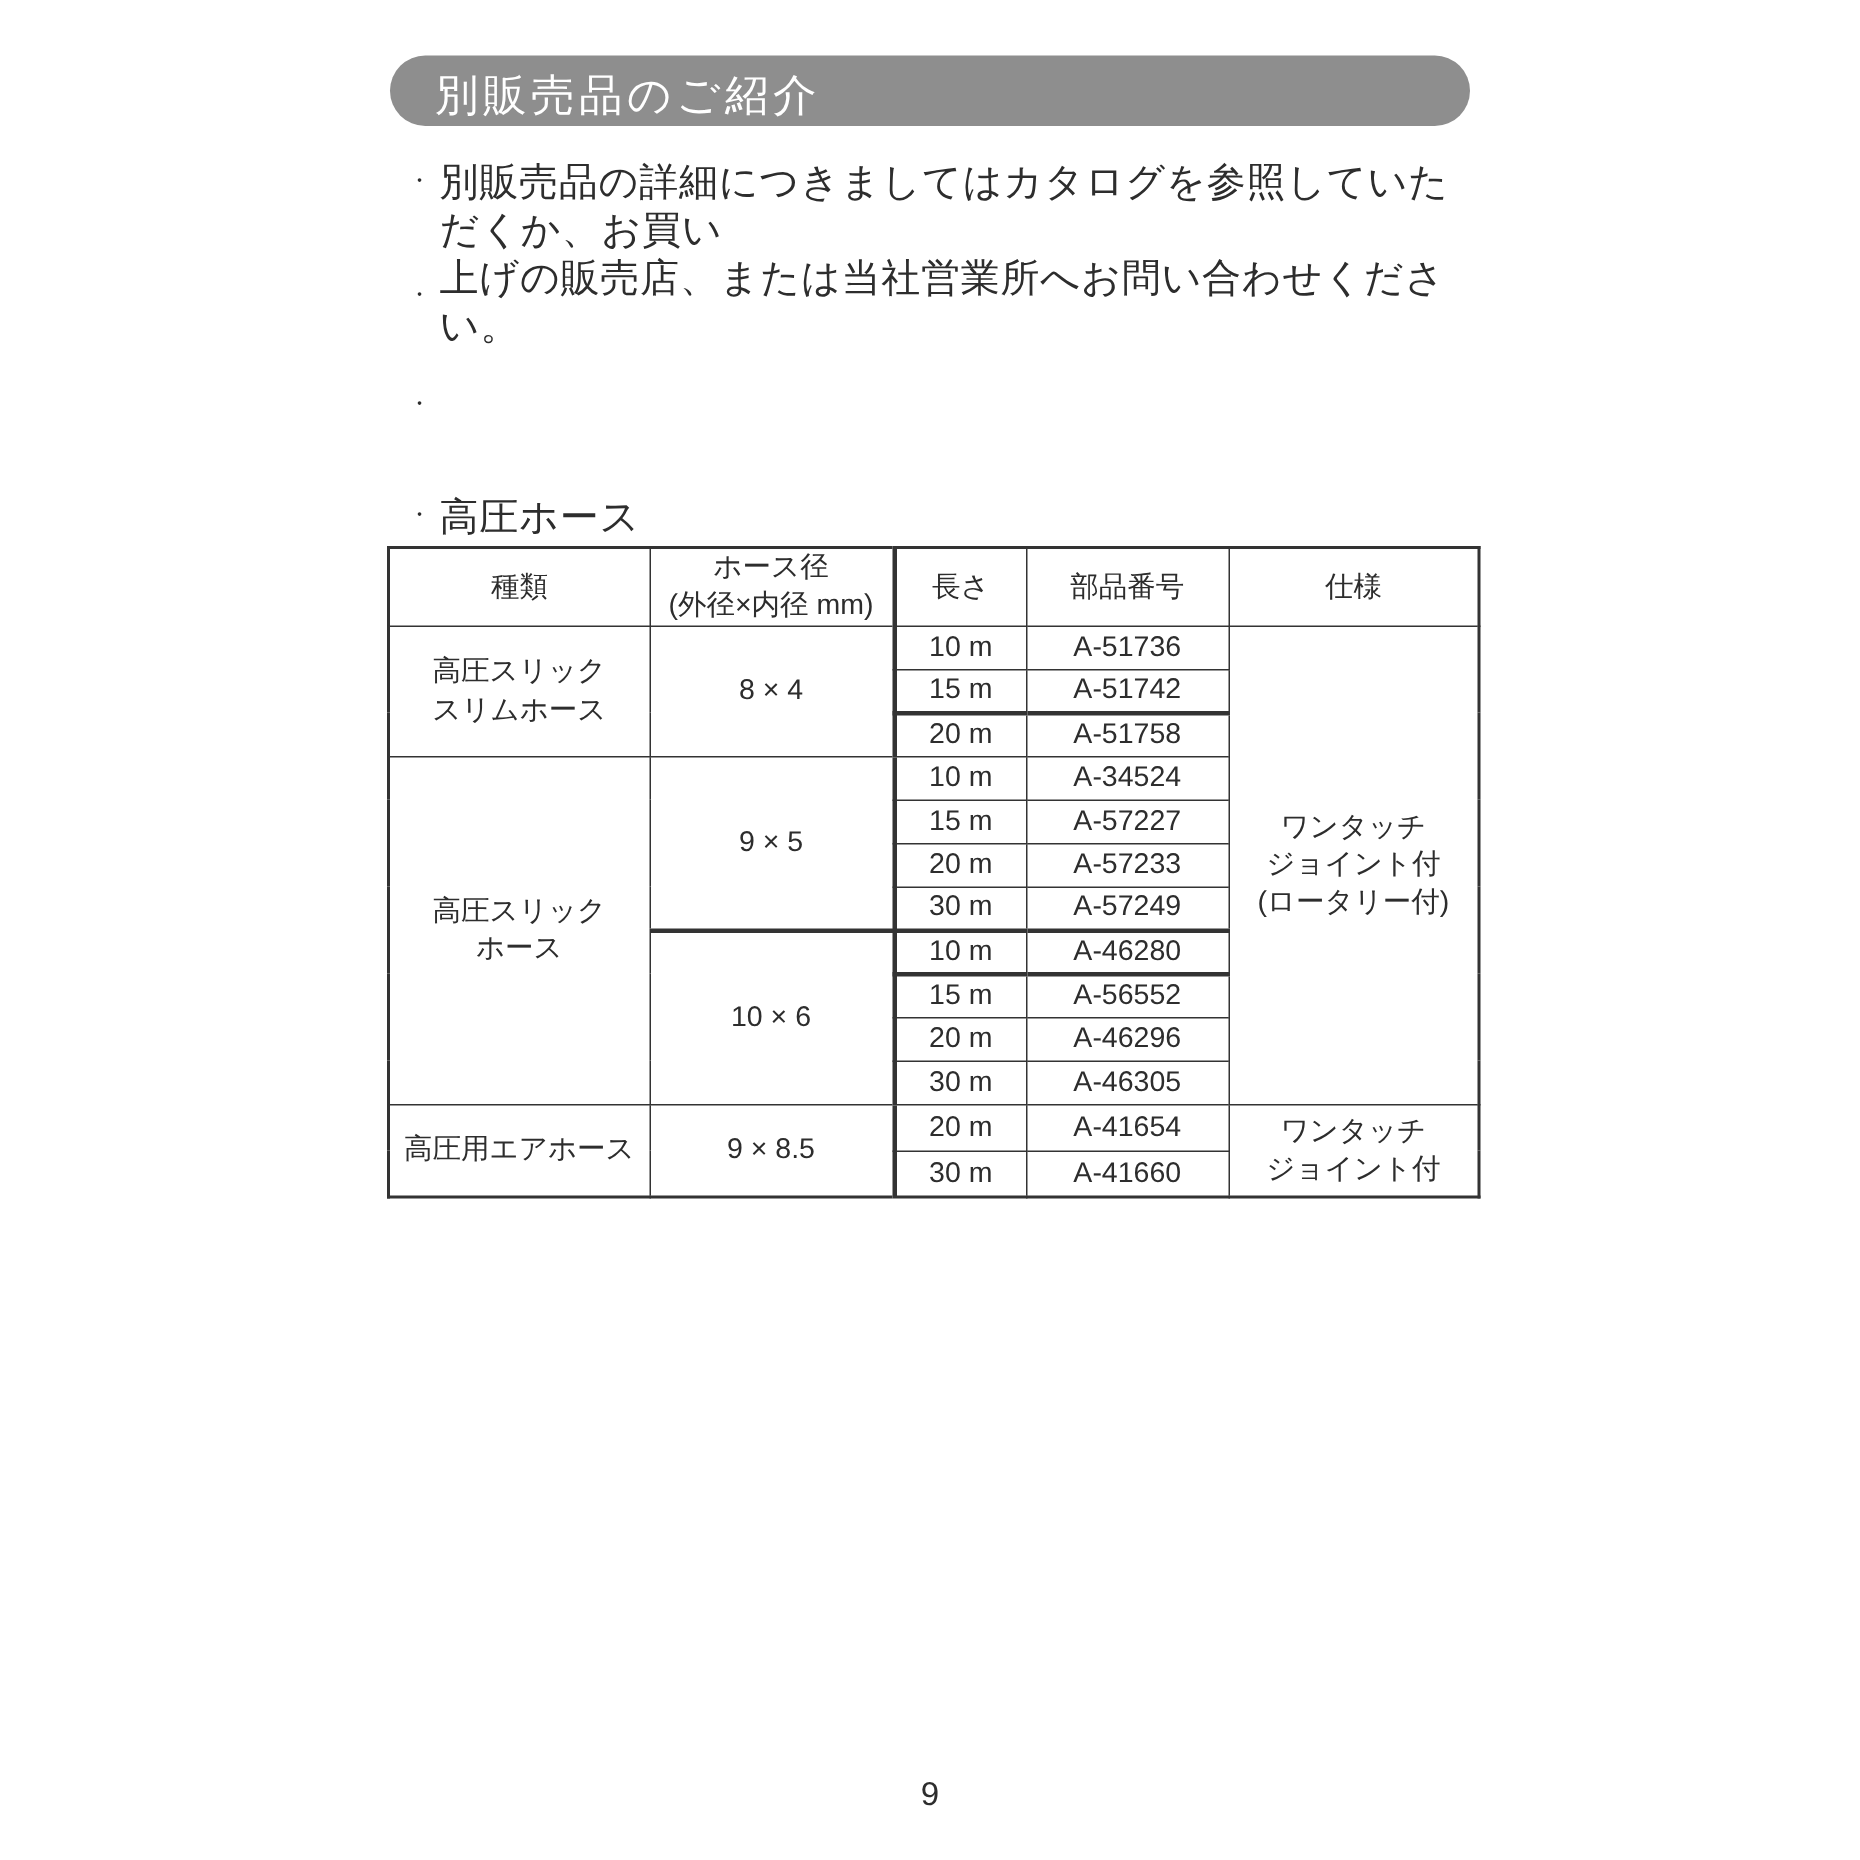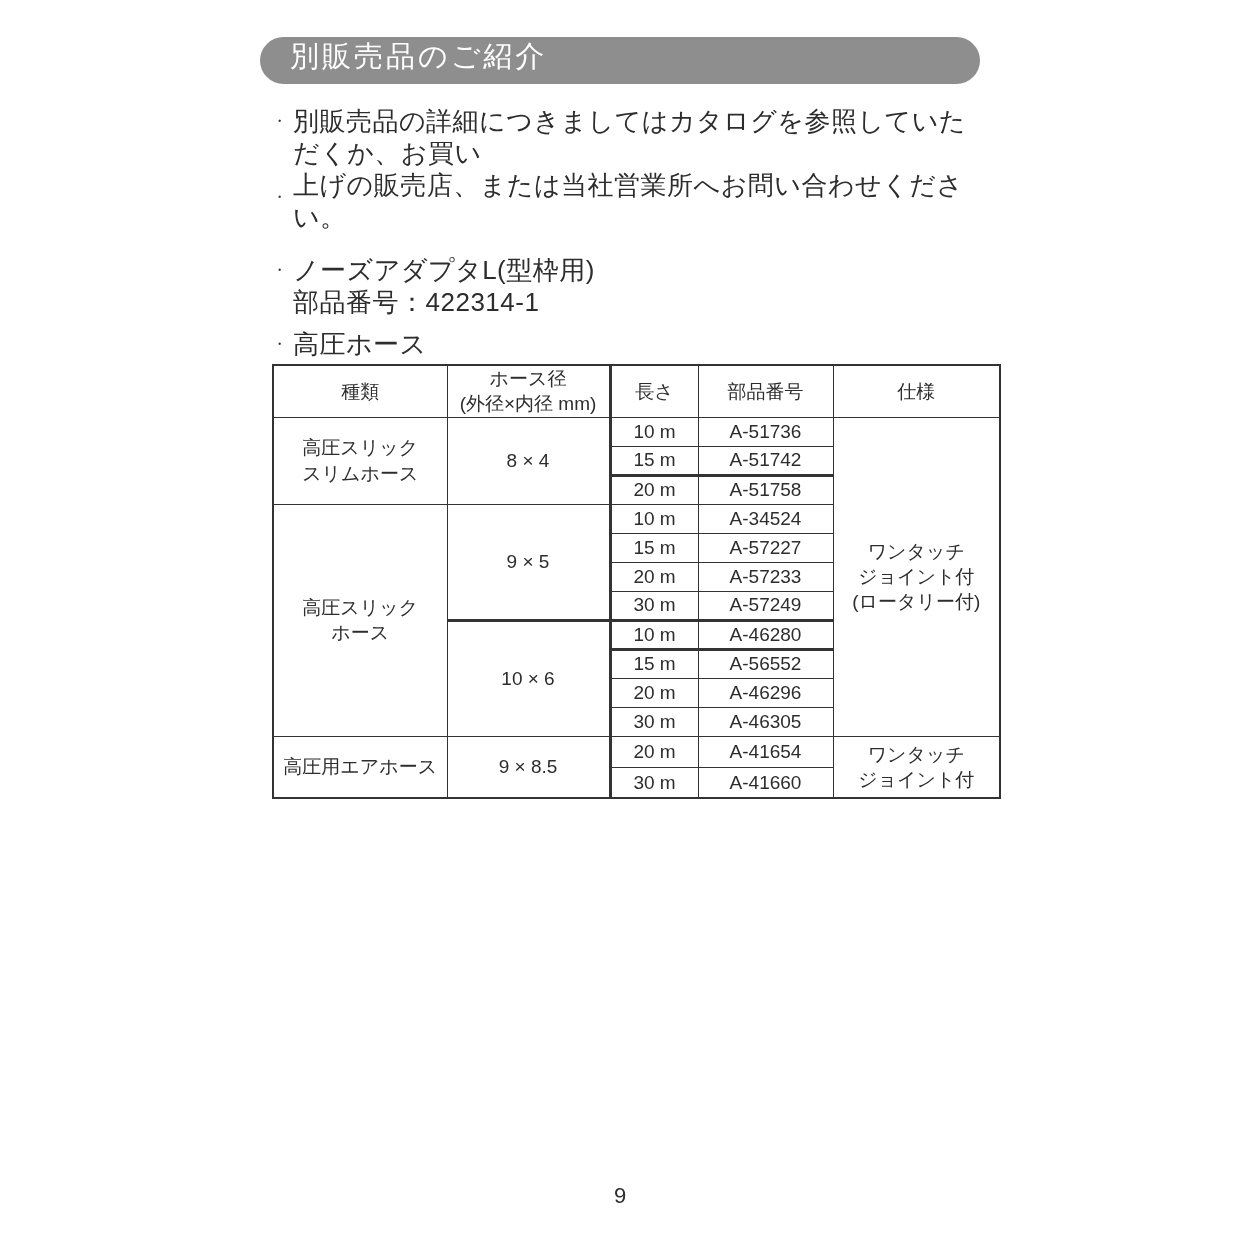--- a/index.html
+++ b/index.html
@@ -4,28 +4,28 @@
 <style>
   html,body { margin:0; padding:0; background:#ffffff; }
   .page {
     position:relative; width:1240px; height:1240px; background:#ffffff;
     font-family:"Liberation Sans","DejaVu Sans",sans-serif;
     color:#2d2d2d; overflow:hidden;
   }
   .banner {
     position:absolute; left:260px; top:37px; width:720px; height:47px;
     background:#8e8e8e; border-radius:24px;
-    display:flex; align-items:flex-start; padding-left:30px; box-sizing:border-box;
+    display:flex; align-items:flex-end; padding-left:30px; box-sizing:border-box;
   }
   .banner-title { color:#ffffff; font-size:29px; letter-spacing:3px; }
   .bullet { position:absolute; left:272px; width:716px; display:flex; }
   .dot { flex:none; width:14px; margin-right:7px; font-size:15px; line-height:32px; }
   .btext { font-size:26px; line-height:32px; white-space:pre-line; letter-spacing:0.5px; }
   .hose-table {
-    position:absolute; left:272px; top:364px; width:727px;
+    position:absolute; left:258px; top:364px; width:727px;
     border-collapse:collapse; table-layout:fixed;
     border:2px solid #333333;
   }
   .hose-table th, .hose-table td {
     border:1px solid #333333; padding:0;
     text-align:center; vertical-align:middle;
     font-size:19px; font-weight:normal;
     white-space:pre-line; line-height:1.32;
     overflow:hidden;
   }
@@ -54,22 +54,20 @@
     <div class="btext">別販売品の詳細につきましてはカタログを参照していただくか、お買い
 上げの販売店、または当社営業所へお問い合わせください。</div>
   </div>
 
   <div class="bullet" style="top:181px">
     <span class="dot">・</span>
   </div>
 
   <div class="bullet" style="top:254px">
     <span class="dot">・</span>
-    <div class="btext">ノーズアダプタL(型枠用)
-部品番号：422314-1</div>
   </div>
 
   <div class="bullet" style="top:328px">
     <span class="dot">・</span>
     <div class="btext">高圧ホース</div>
   </div>
 
   <table class="hose-table">
     <colgroup>
       <col style="width:174px">

